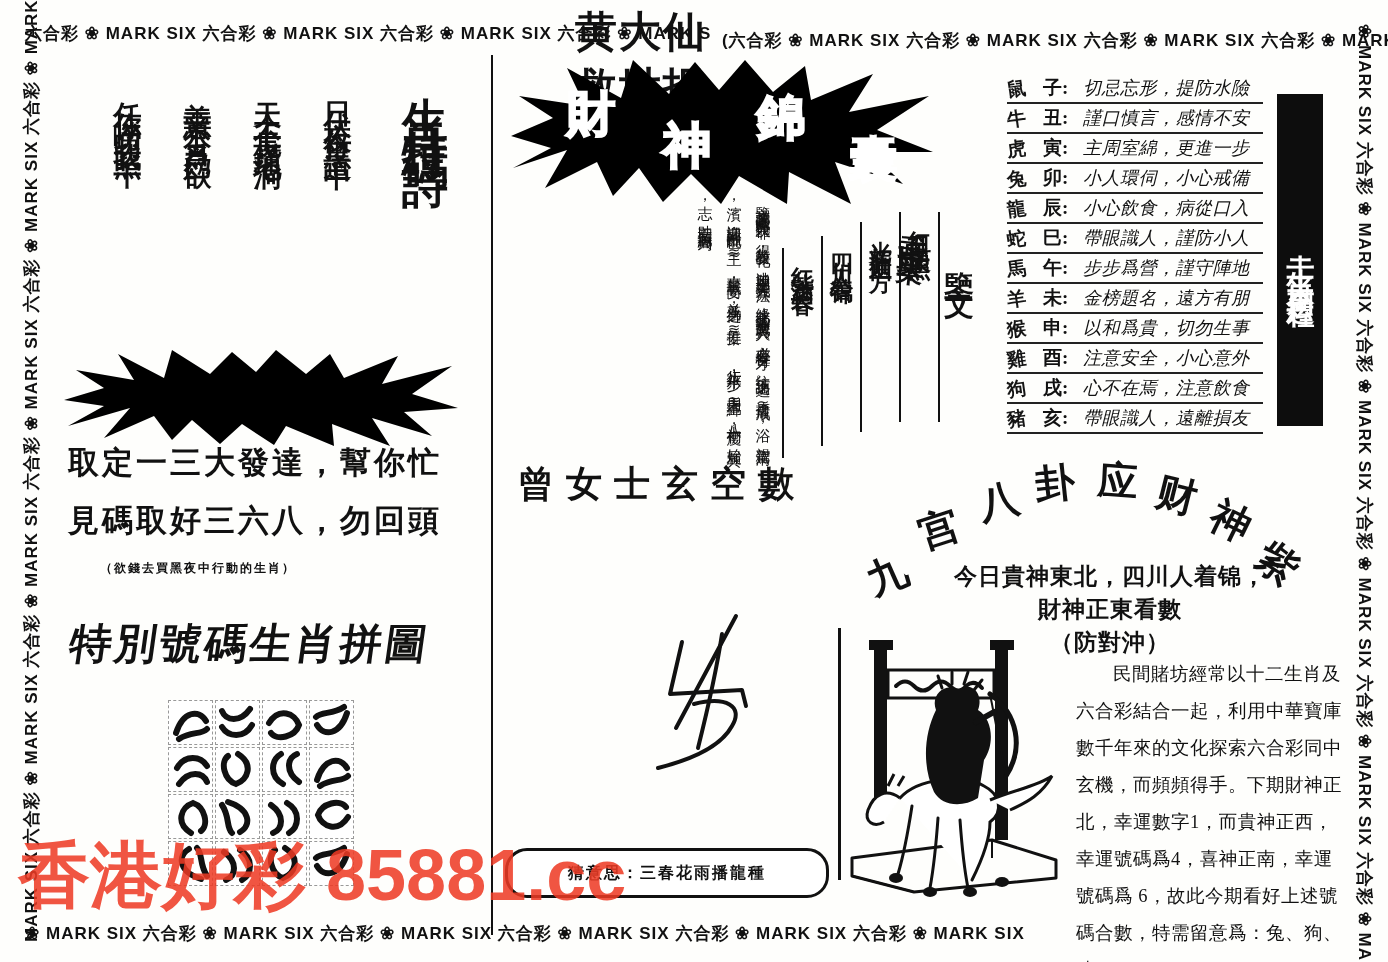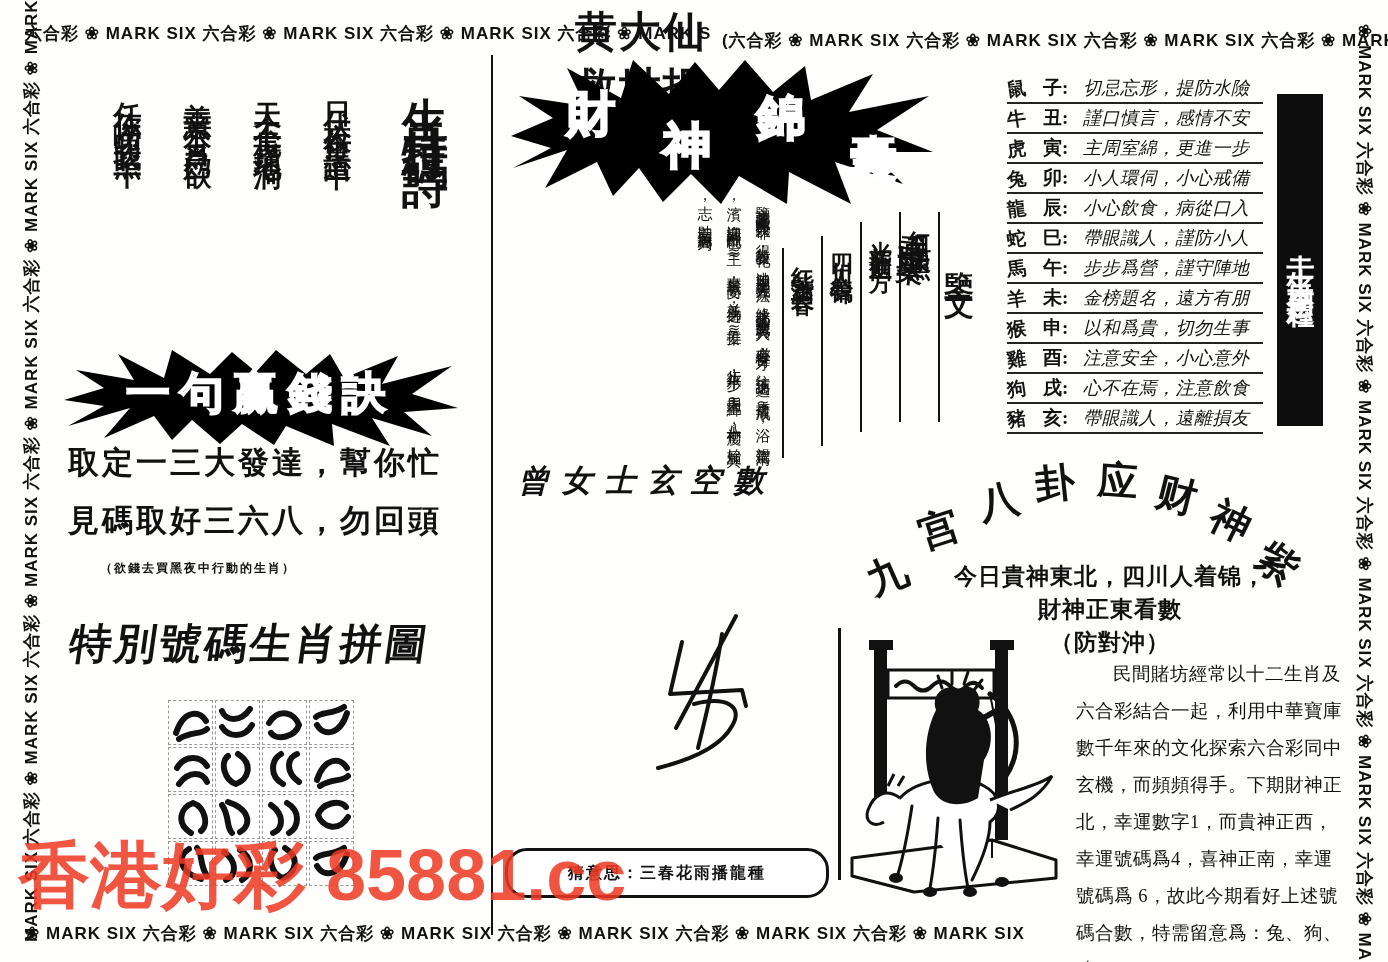--- a/index.html
+++ b/index.html
@@ -44,21 +44,21 @@
   .burst2{left:505px;top:56px;width:430px;height:152px;}
   .burst2 span{position:absolute;font-size:48px;font-weight:bold;color:#000;-webkit-text-stroke:2.5px #fff;}
   .jianwen{left:938px;top:248px;font-size:30px;font-weight:bold;letter-spacing:16px;}
   .verse-head{left:896px;top:212px;font-size:27px;font-weight:bold;letter-spacing:8px;transform:rotate(6deg);}
   .verses{left:782px;top:212px;height:218px;display:flex;flex-direction:row-reverse;align-items:flex-start;}
   .verses .v{font-size:23px;font-weight:bold;letter-spacing:7px;border-left:2px solid #111;padding:0 3px;height:210px;}
   .verses .v0{border-right:2px solid #111;}
   .verses .v1{margin-top:10px;} .verses .v2{margin-top:24px;} .verses .v3{margin-top:36px;}
   .prose{left:505px;top:194px;width:272px;height:258px;writing-mode:vertical-rl;text-orientation:upright;
      font-size:15px;line-height:29px;letter-spacing:2px;}
-  .xuankong{left:518px;top:460px;font-size:31px;font-weight:bold;letter-spacing:12px;font-style:italic;}
+  .xuankong{left:518px;top:460px;font-size:36px;font-weight:bold;letter-spacing:12px;}
   .glyph{left:638px;top:608px;width:140px;height:170px;}
   .guess-box{left:505px;top:848px;width:318px;height:44px;border:3px solid #111;border-radius:22px;
      display:flex;align-items:center;justify-content:center;font-size:16px;font-weight:bold;letter-spacing:2px;background:#fff;}
 
   
   .zodiac{left:1007px;top:74px;width:256px;}
   .zrow{display:flex;align-items:center;height:28px;border-bottom:2px solid #222;}
   .zrow .icon{width:36px;font-size:19px;font-weight:bold;transform:rotate(-8deg);color:#151515;}
   .zrow .branch{width:40px;font-size:19px;font-weight:bold;}
   .zrow .fortune{font-size:18px;letter-spacing:0.5px;font-style:italic;}
@@ -96,21 +96,20 @@
     <div class="col vtext serif">日伏夜行黑道中</div>
     <div class="col vtext serif">天上不長鑽地洞</div>
     <div class="col vtext serif">善惡不分爲已欲</div>
     <div class="col vtext serif">任你嘮叨我照干</div>
   </div>
 
   <div class="abs burst1">
     <svg width="402" height="100" viewBox="0 0 402 100">
       <polygon fill="#000" points="4,52 44,40 16,22 74,32 58,6 104,30 112,2 150,26 172,4 196,24 216,2 246,26 270,6 284,30 338,8 322,36 392,18 352,46 398,60 344,64 372,88 312,70 330,98 272,76 274,98 226,78 214,97 182,76 160,96 132,72 112,92 94,68 44,90 70,60 8,78 44,58"></polygon>
     </svg>
-    <div class="label serif">一句贏錢訣</div>
   </div>
 
   <div class="abs serif win1">取定一三大發達，幫你忙</div>
   <div class="abs serif win2">見碼取好三六八，勿回頭</div>
   <div class="abs serif win-note">（欲錢去買黑夜中行動的生肖）</div>
 
   <div class="abs puzzle-title">特別號碼生肖拼圖</div>
 
   <div class="abs puzzle">
     <div class="cell">

